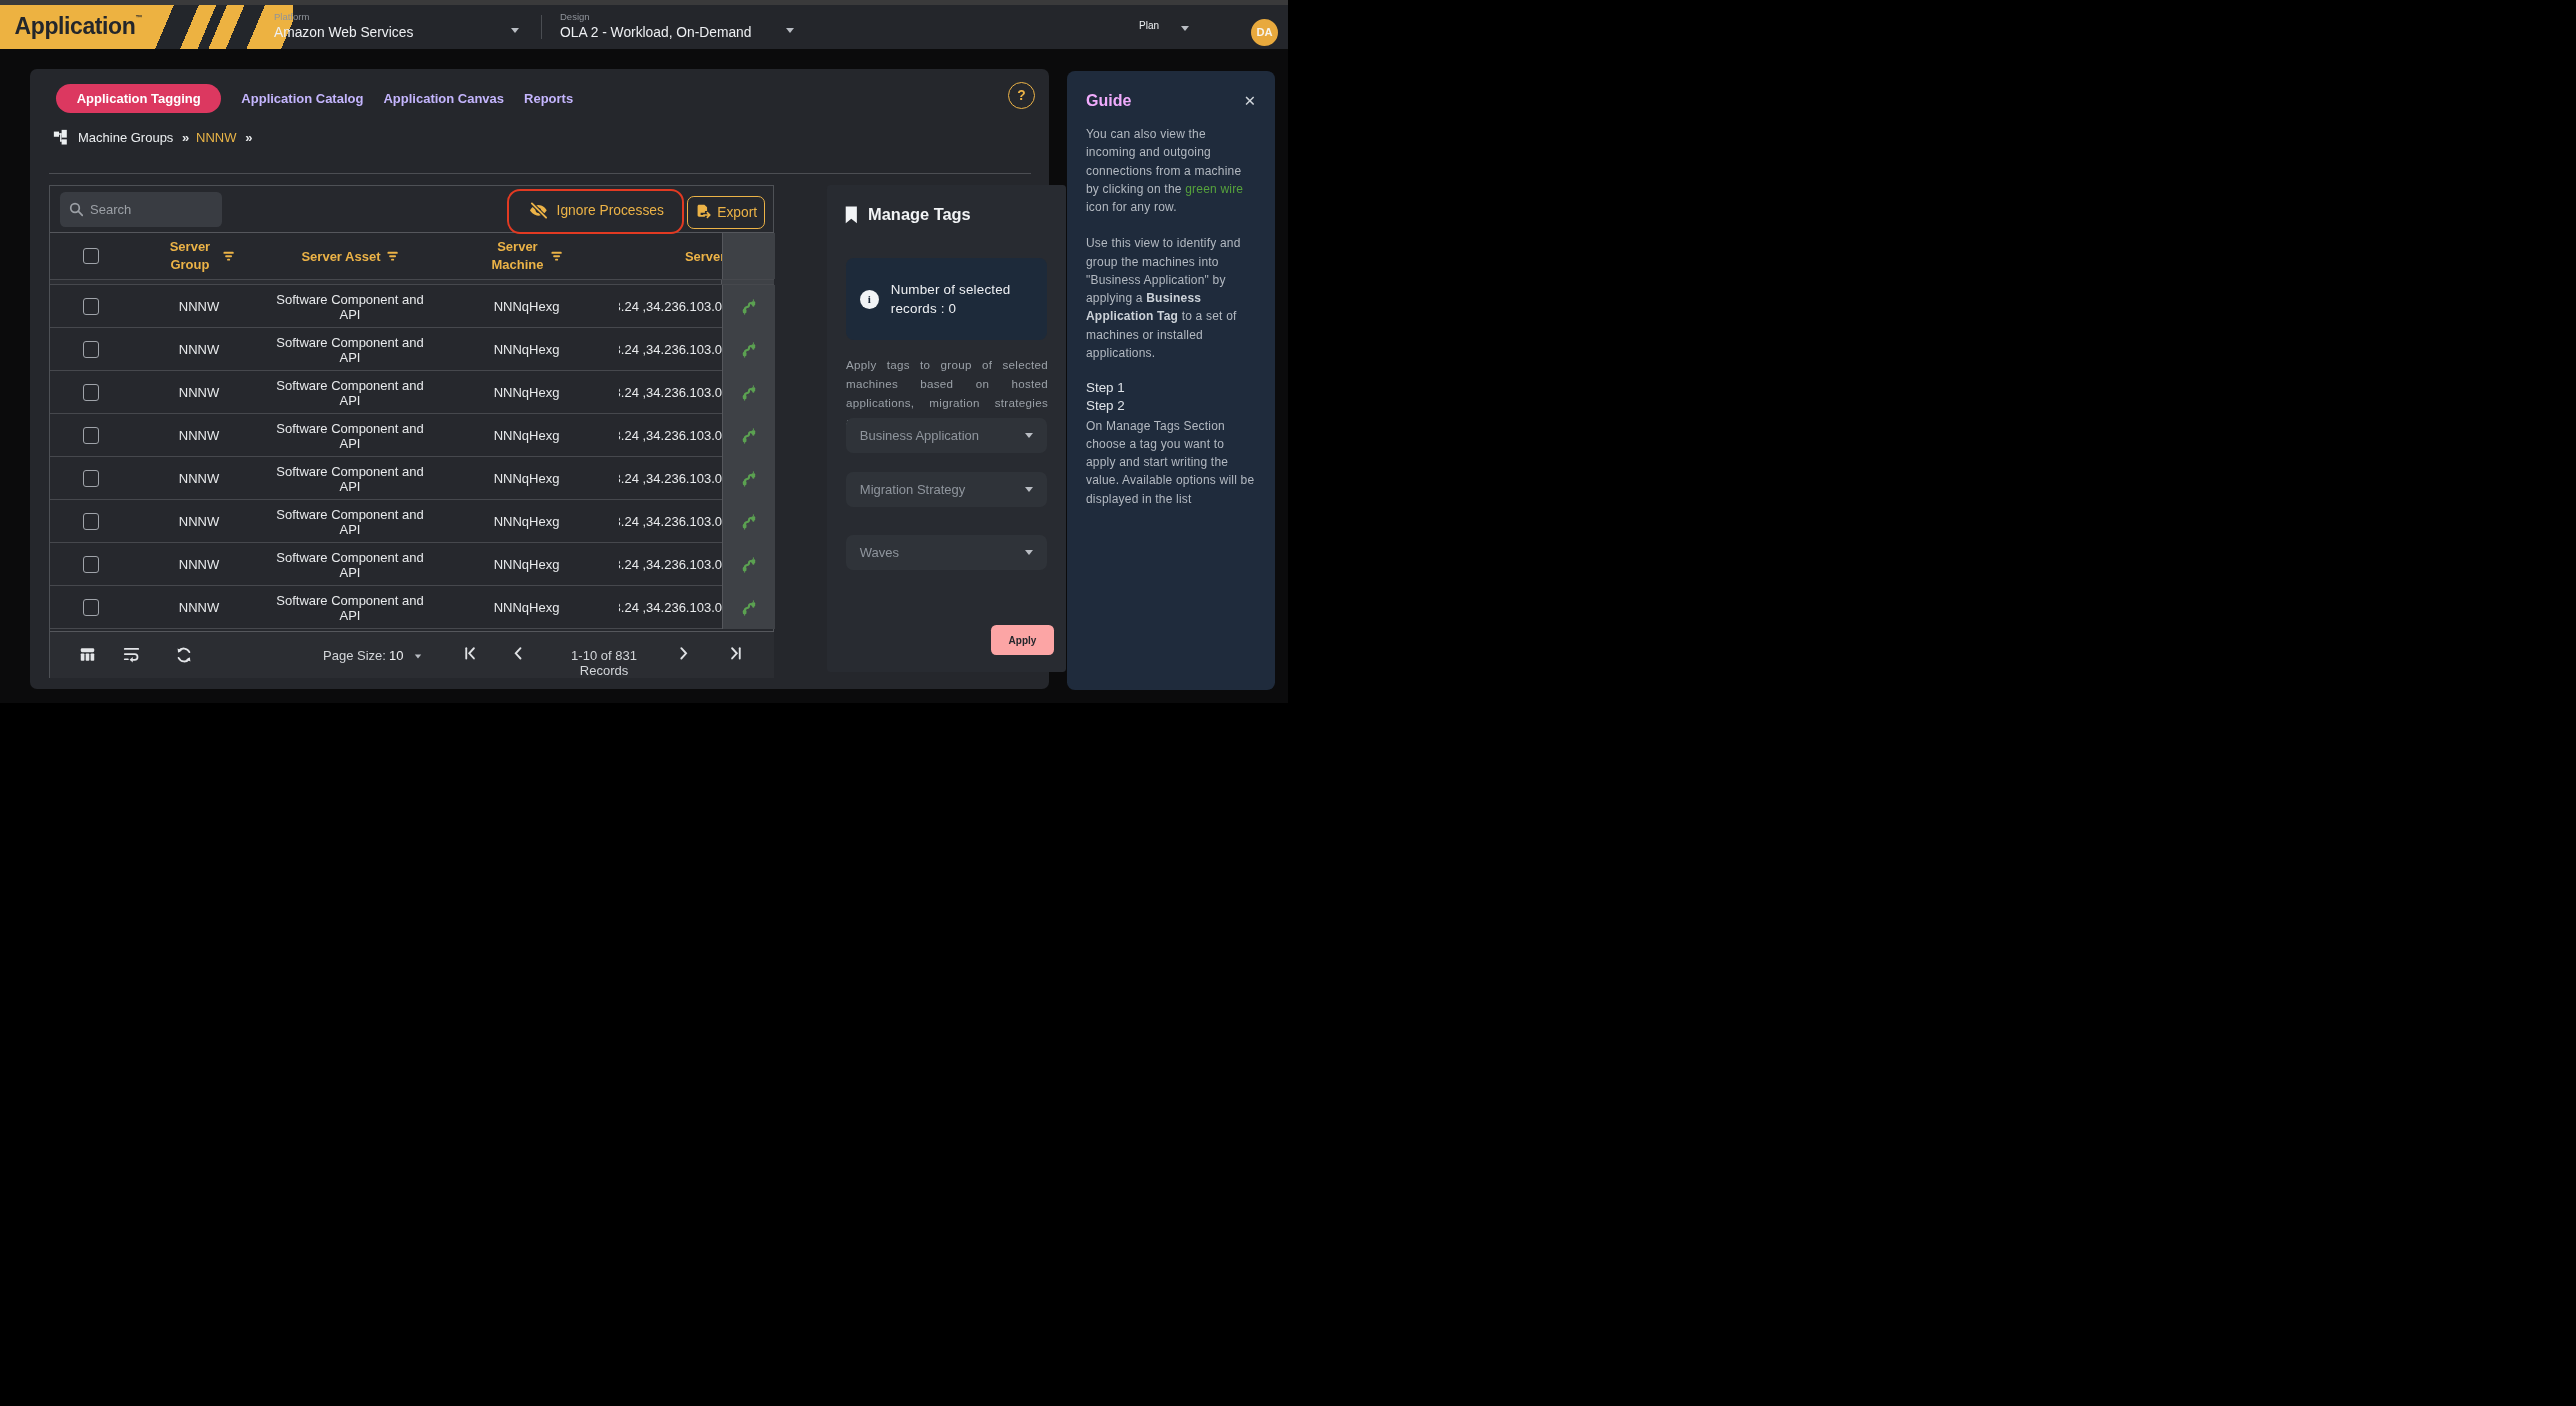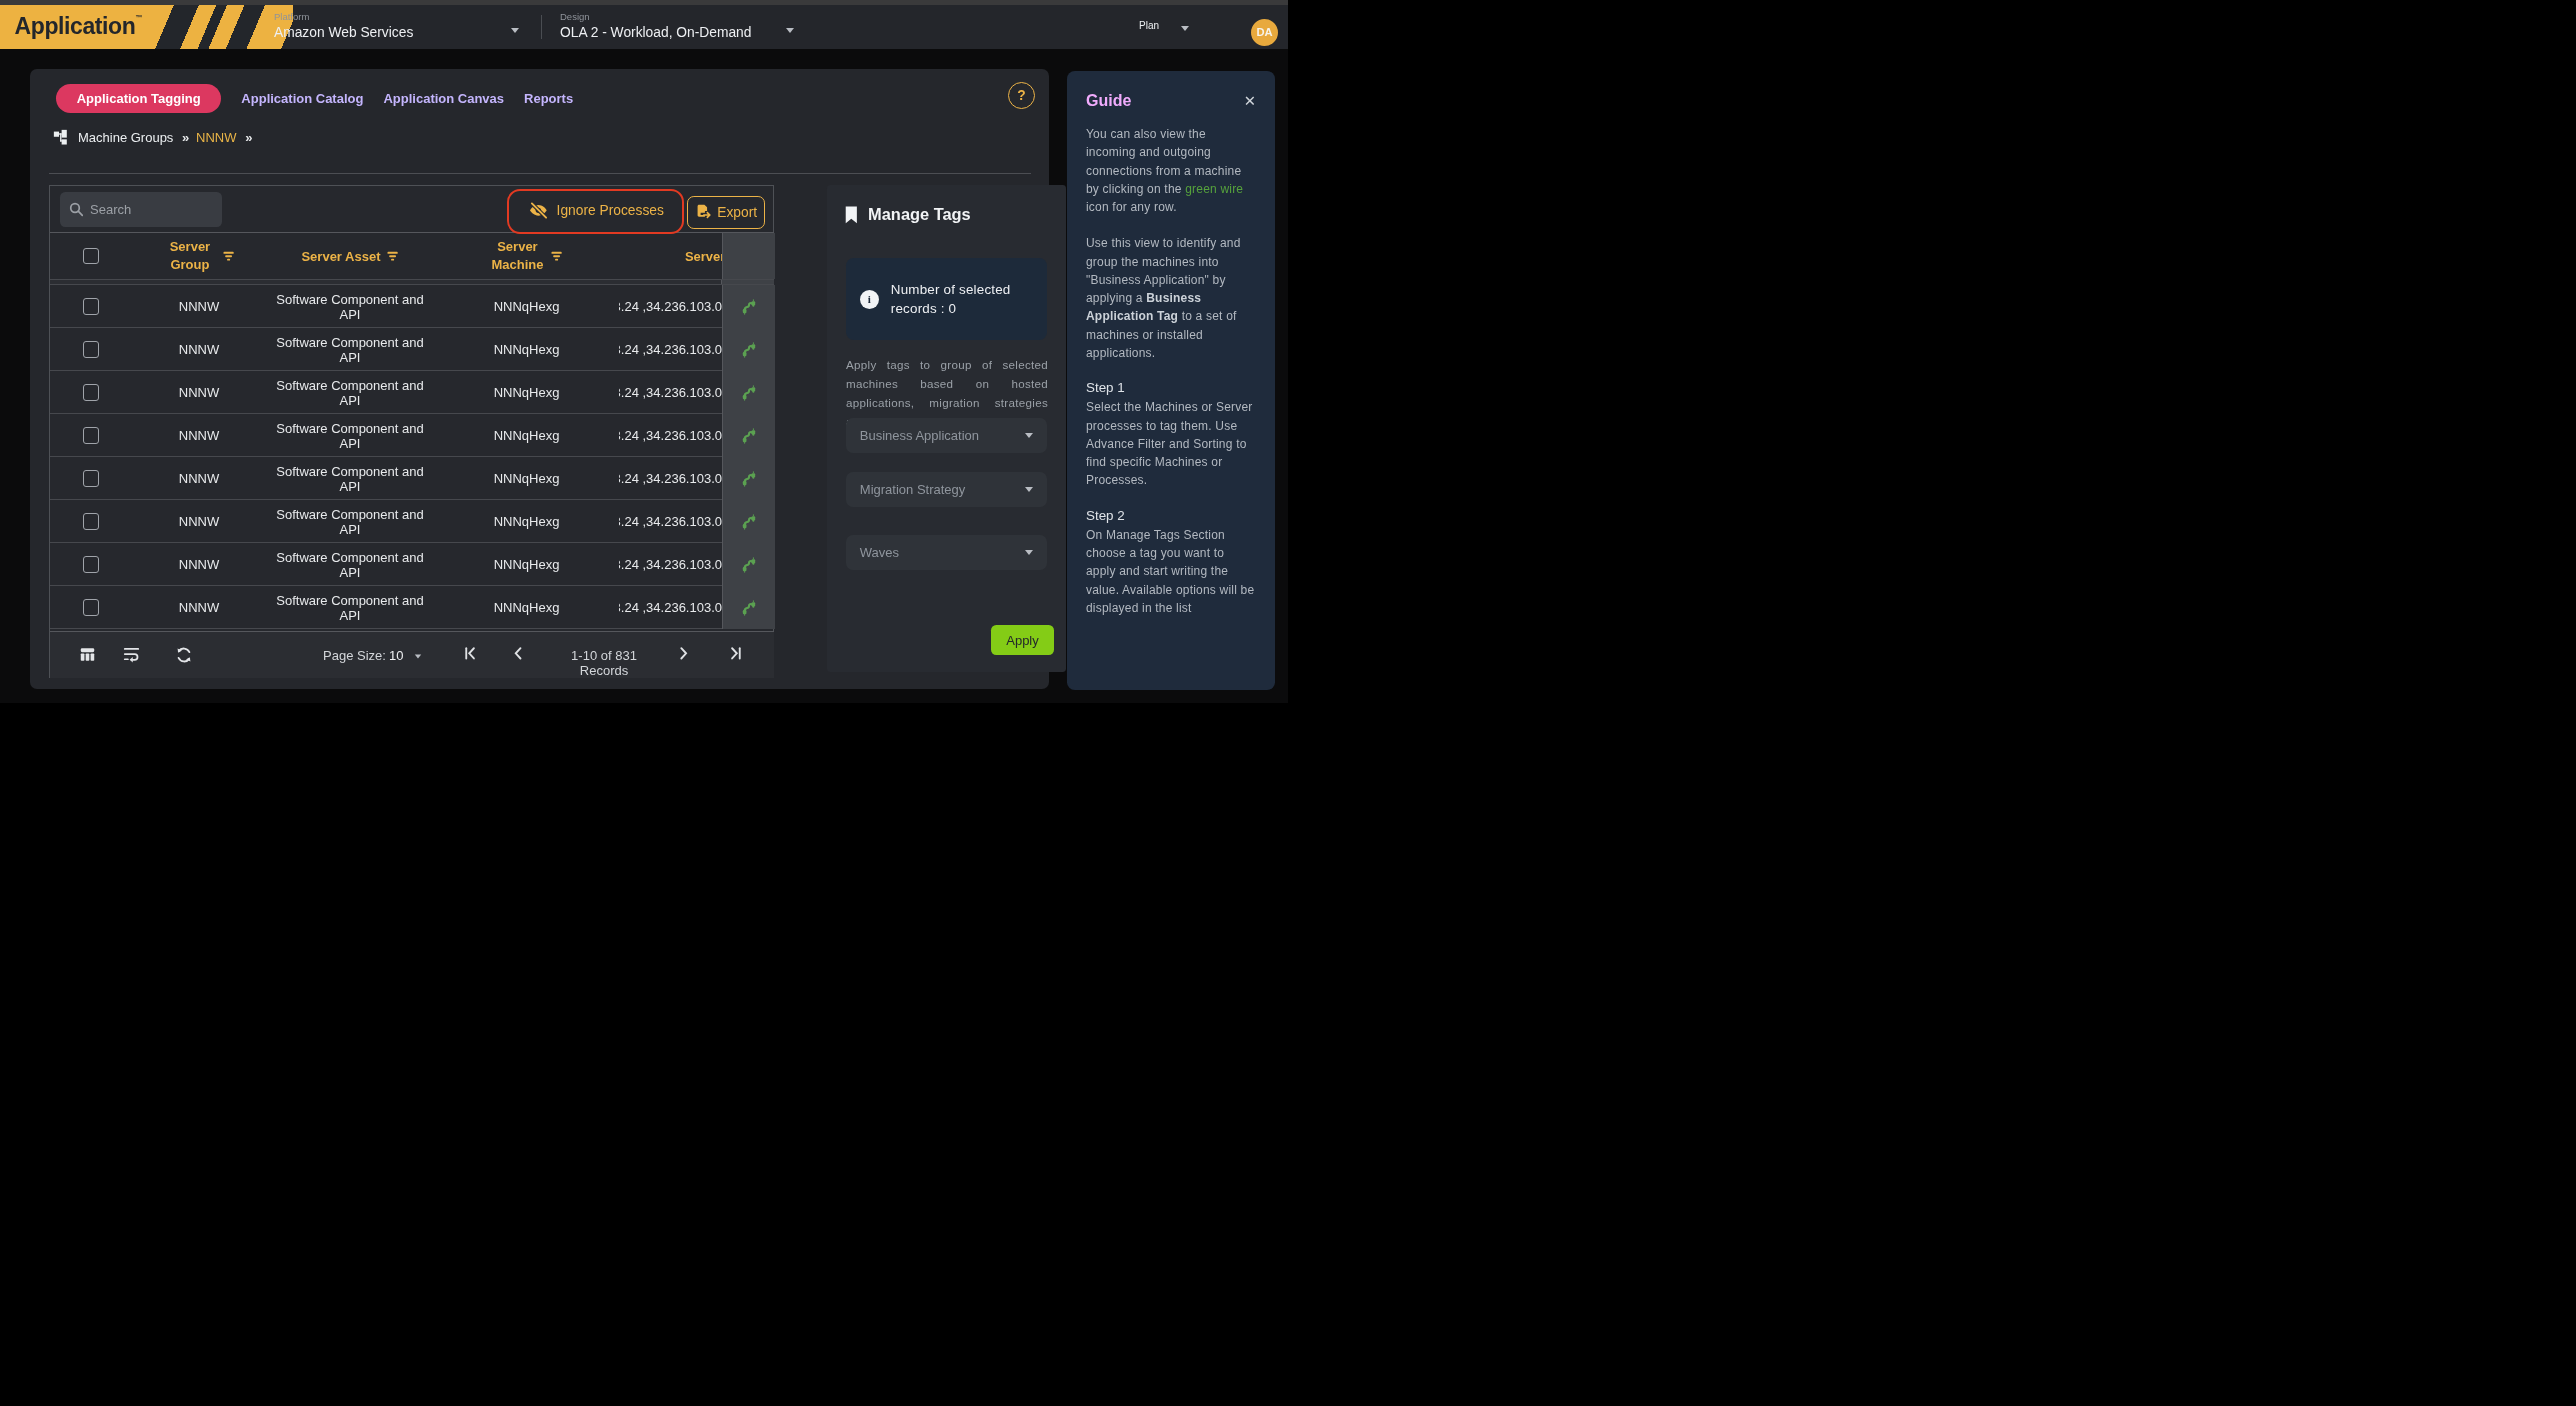--- a/index.html
+++ b/index.html
@@ -76,21 +76,21 @@
   .managecard { position:absolute; left:797px; top:116px; width:239px; height:487px; background:#282b31; border-radius:3.4px; }
   .mt-head { position:absolute; left:17px; top:20px; display:flex; align-items:flex-end; gap:9.5px; }
   .mt-title { color:#f2f4f6; font-size:16.4px; font-weight:700; }
   .infobox { position:absolute; left:19px; top:73px; width:201px; height:82px; background:#1d2a3a; border-radius:7.8px; display:flex; align-items:center; gap:12px; padding:0 13.8px; }
   .infoicon { width:19px; height:19px; min-width:19px; border-radius:50%; background:#f2f4f6; color:#1d2a3a; font-size:11.2px; font-weight:700; font-family:"Liberation Serif", serif; display:flex; align-items:center; justify-content:center; }
   .infotext { color:#eef0f3; font-size:13.4px; line-height:1.45; letter-spacing:0.2px; }
   .mt-desc { position:absolute; left:19px; top:171px; width:202px; color:#9aa0a7; font-size:11.6px; line-height:1.63; letter-spacing:0.3px; text-align:justify; }
   .dd { position:absolute; left:19px; width:201px; height:35px; background:#2f3339; border-radius:6.9px; display:flex; align-items:center; justify-content:space-between; padding:0 13.8px; }
   .dd-label { color:#8f959d; font-size:13px; }
   .dd1 { top:233px; } .dd2 { top:287px; } .dd3 { top:350px; }
-  .applybtn { position:absolute; left:164px; top:440px; width:63px; height:30px; background:#84cc16; border:none; border-radius:5.2px; color:#23262b; font-size:13px; font-weight:400; }
+  .applybtn { position:absolute; left:164px; top:440px; width:63px; height:30px; background:#fca5a5; border:none; border-radius:5.2px; color:#23262b; font-size:10px; font-weight:700; }
 
   
   .guide { position:absolute; left:1067px; top:71px; width:208px; height:619px; background:#1f2b3c; border-radius:7.8px; padding:20.7px 19px; overflow:hidden; }
   .g-head { display:flex; justify-content:space-between; align-items:center; margin-bottom:15.5px; }
   .g-title { color:#f0abfc; font-size:16px; font-weight:700; }
   .g-close { color:#cfd4da; font-size:14.6px; background:transparent; border:none; }
   .g-p { color:#b3b9c1; font-size:12px; line-height:1.52; letter-spacing:0.2px; margin-bottom:18px; }
   .g-green { color:#56a23c; }
   .g-bold { color:#ccd2d9; font-weight:700; }
   .g-step { color:#dfe3e8; font-size:13.4px; margin-bottom:3.4px; }
@@ -512,19 +512,18 @@
   </div>
 
   <div class="guide">
     <div class="g-head">
       <span class="g-title">Guide</span>
       <button class="g-close">✕</button>
     </div>
     <p class="g-p"><span>You can also view the incoming and outgoing connections from a machine by clicking on the </span><span class="g-green">green wire</span><span> icon for any row.</span></p>
     <p class="g-p"><span>Use this view to identify and group the machines into "Business Application" by applying a </span><span class="g-bold">Business Application Tag</span><span> to a set of machines or installed applications.</span></p>
     <div class="g-step">Step 1</div>
-    <p class="g-p">Select the Machines or Server processes to tag them. Use Advance Filter and Sorting to find specific Machines or Processes.</p>
     <div class="g-step">Step 2</div>
     <p class="g-p">On Manage Tags Section choose a tag you want to apply and start writing the value. Available options will be displayed in the list</p>
   </div>
 
 </div>
 
 
 </body></html>

